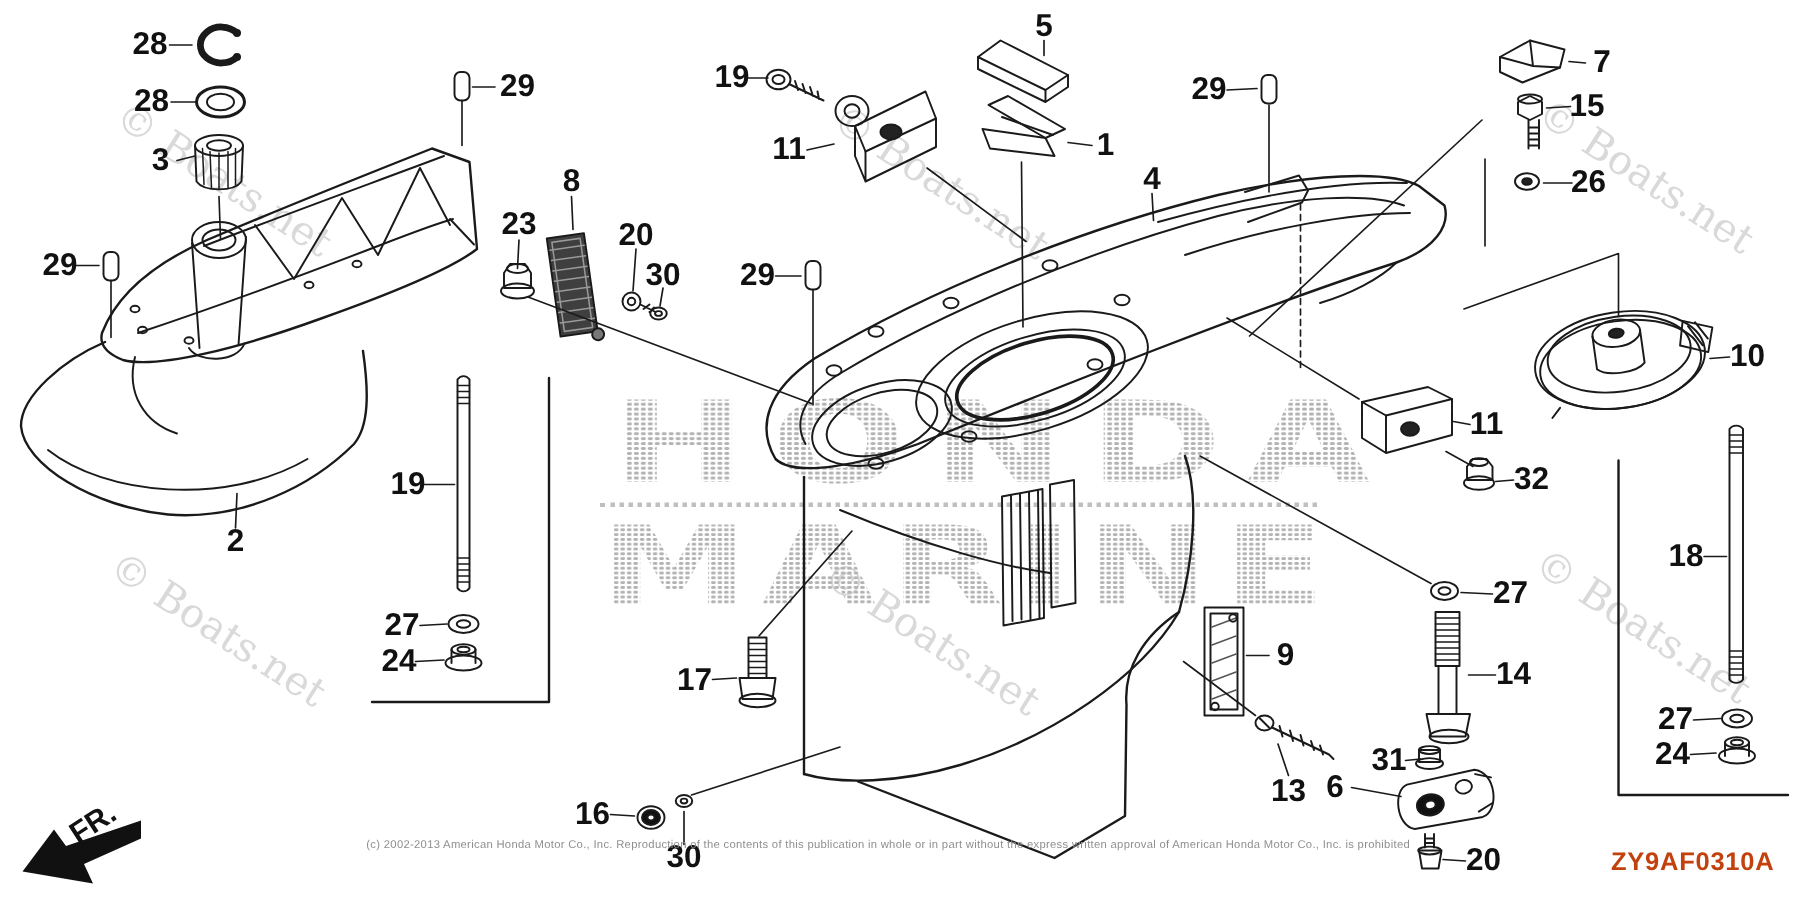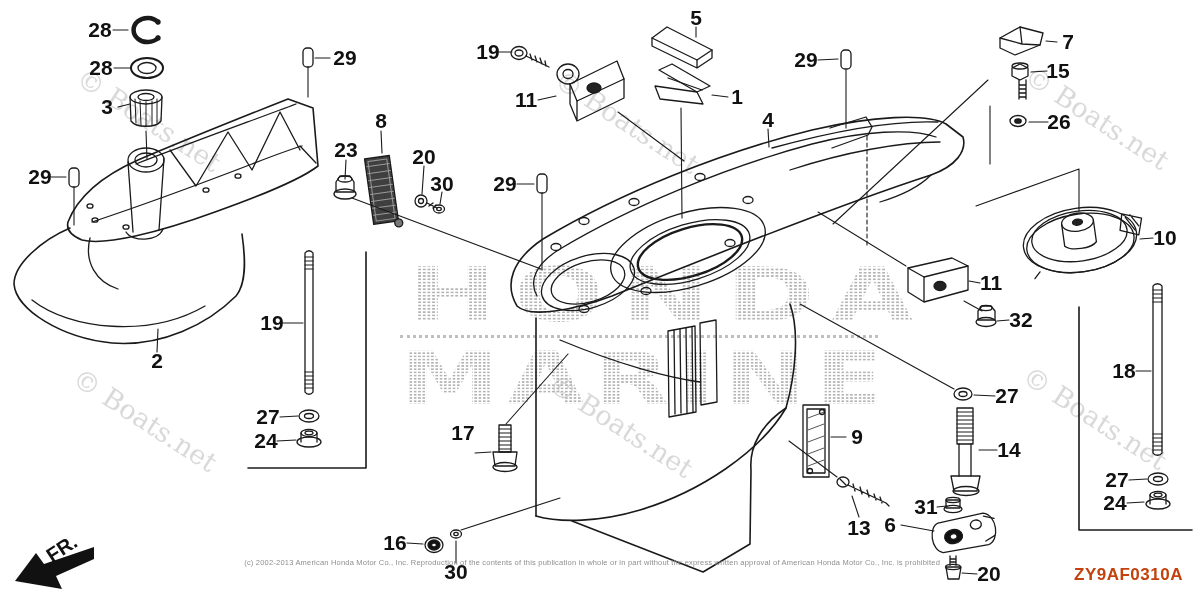--- a/index.html
+++ b/index.html
@@ -364,21 +364,21 @@
   <span class="callout" style="left:806px;top:60px">29</span>
   <span class="callout" style="left:1068px;top:42px">7</span>
   <span class="callout" style="left:1058px;top:71px">15</span>
   <span class="callout" style="left:1059px;top:122px">26</span>
   <span class="callout" style="left:1165px;top:238px">10</span>
   <span class="callout" style="left:991px;top:283px">11</span>
   <span class="callout" style="left:1021px;top:320px">32</span>
   <span class="callout" style="left:272px;top:323px">19</span>
   <span class="callout" style="left:268px;top:417px">27</span>
   <span class="callout" style="left:266px;top:441px">24</span>
-  <span class="callout" style="left:463px;top:433px">17</span>
+  <span class="callout" style="left:463px;top:454px">17</span>
   <span class="callout" style="left:395px;top:543px">16</span>
   <span class="callout" style="left:456px;top:572px">30</span>
   <span class="callout" style="left:857px;top:437px">9</span>
   <span class="callout" style="left:859px;top:528px">13</span>
   <span class="callout" style="left:1007px;top:396px">27</span>
   <span class="callout" style="left:1009px;top:450px">14</span>
   <span class="callout" style="left:926px;top:507px">31</span>
   <span class="callout" style="left:890px;top:525px">6</span>
   <span class="callout" style="left:989px;top:574px">20</span>
   <span class="callout" style="left:1124px;top:371px">18</span>

